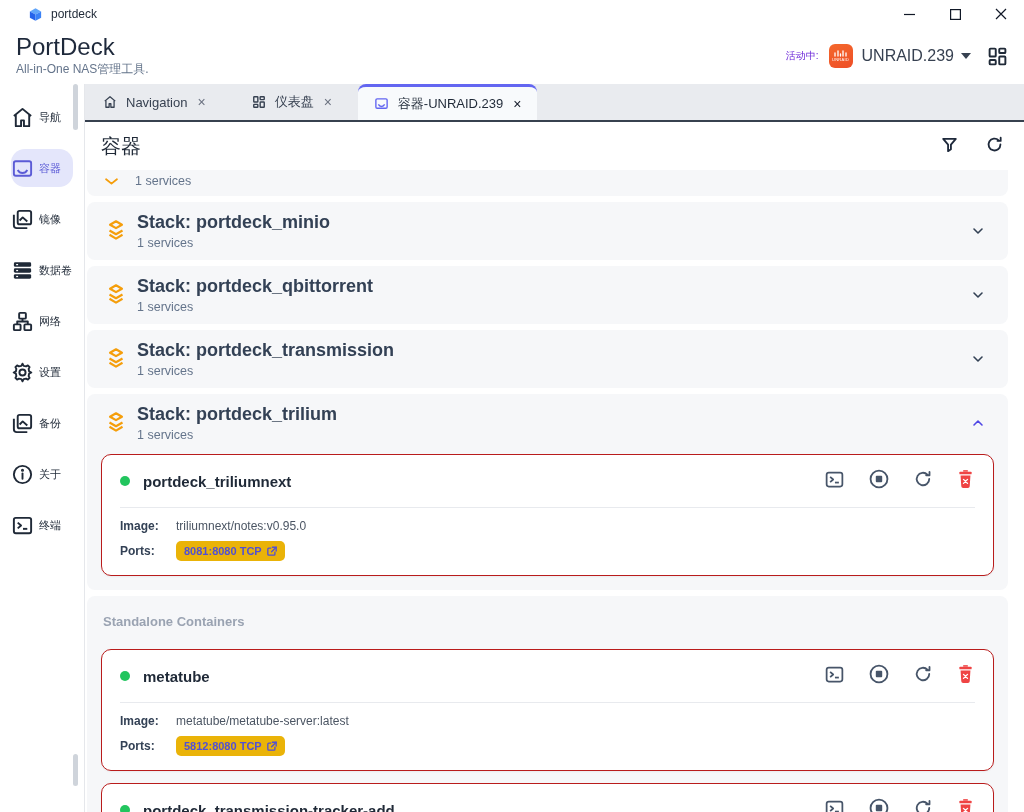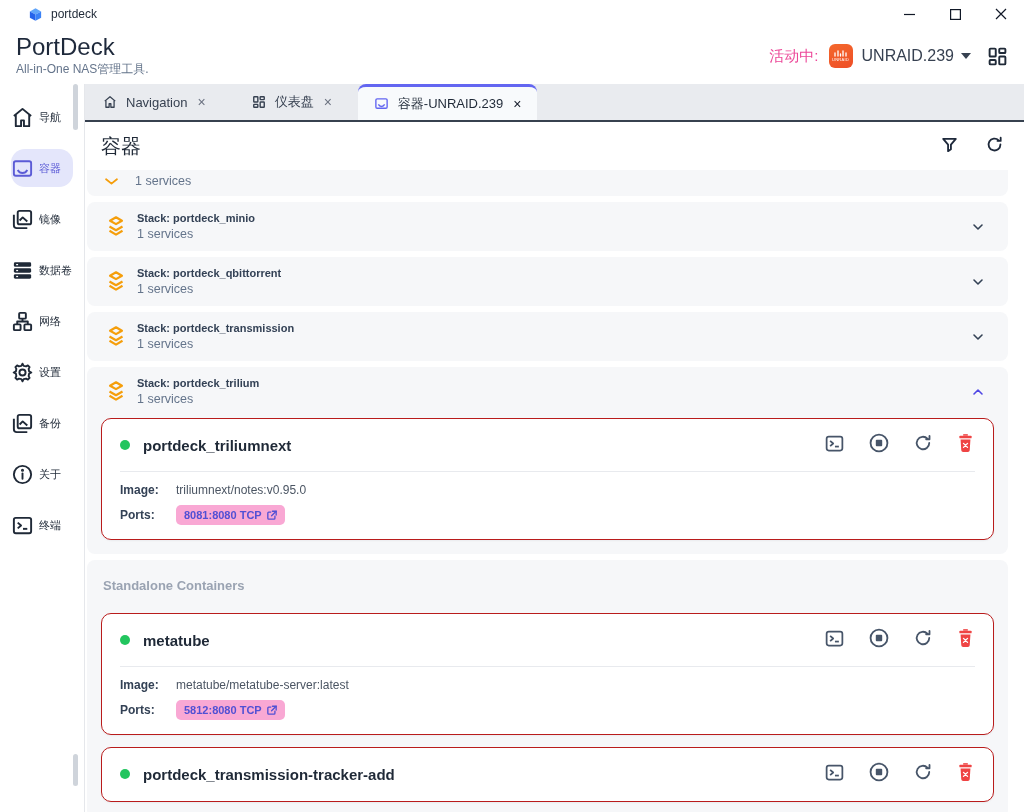--- a/index.html
+++ b/index.html
@@ -11,21 +11,21 @@
   .app-icon { width:15px; height:15px; margin-right:8px; display:inline-flex; }
   .app-name { font-size:12px; color:#1f2937; }
   .win-controls { margin-left:auto; display:flex; height:100%; }
   .win-btn { width:46px; height:28px; display:flex; align-items:center; justify-content:center; color:#111827; }
 
   
   .header { height:56px; display:flex; align-items:center; padding:0 16px 0 16px; background:#fff; }
   .brand-title { font-size:24px; font-weight:500; color:#1e293b; line-height:1.1; }
   .brand-sub { font-size:12px; color:#64748b; margin-top:1px; }
   .header-right { margin-left:auto; display:flex; align-items:center; }
-  .status-label { color:#ec4899; font-size:15px; margin-right:10px; }
+  .status-label { color:#6d28d9; font-size:10px; margin-right:10px; }
   .server-badge { width:24px; height:24px; border-radius:6px; background:linear-gradient(160deg,#f4682c,#ee4e27);
     display:flex; flex-direction:column; align-items:center; justify-content:center; margin-right:9px; }
   .server-badge .wave { display:block; }
   .server-badge .mini { font-size:4px; color:#fff; letter-spacing:.3px; line-height:1; margin-top:1px; }
   .server-name { font-size:16px; font-weight:500; color:#374151; margin-right:7px; }
   .caret-down { width:0; height:0; border-left:5px solid transparent; border-right:5px solid transparent; border-top:6px solid #374151; margin-right:16px; }
   .grid-btn { display:flex; align-items:center; color:#1f2937; }
 
   
   .main { display:flex; height:728px; }
@@ -57,21 +57,21 @@
   
   .page-head { height:48px; display:flex; align-items:center; padding:0 20px 0 16px; background:#fff; }
   .page-title { font-size:20px; font-weight:500; color:#1f2937; }
   .page-actions { margin-left:auto; display:flex; gap:26px; align-items:center; color:#1e293b; }
 
   
   .list { flex:1; overflow:hidden; padding:0 16px 0 2px; background:#fff; }
   .stack-block { background:#f6f7f9; border-radius:8px; margin-bottom:6px; }
   .stack-row { display:flex; align-items:center; padding:10px 22px 10px 16px; }
   .stack-text { margin-left:8px; }
-  .stack-name { font-size:11px; font-weight:700; color:#334155; }
+  .stack-name { font-size:18px; font-weight:700; color:#334155; }
   .stack-sub { font-size:12.5px; color:#64748b; margin-top:3px; }
   .row-chev { margin-left:auto; display:inline-flex; color:#334155; }
   .row-chev.up { color:#4f46e5; }
 
   .stack-block.clipped { height:26px; overflow:hidden; border-radius:0 0 8px 8px; }
   .clipped-inner { display:flex; align-items:flex-start; padding:1px 0 0 18px; }
   .clipped-inner .piece { margin-top:1px; }
   .clipped-inner .stack-sub { margin:3px 0 0 17px; }
 
   .stack-block.expanded { padding-bottom:14px; }
@@ -80,21 +80,21 @@
   .card { background:#fff; border:1px solid #b91c1c; border-radius:10px; margin:2px 14px 0;
     padding:13px 18px 14px; box-shadow:0 1px 2px rgba(16,24,40,.05); }
   .card-head { display:flex; align-items:center; }
   .dot { width:10px; height:10px; border-radius:50%; background:#22c55e; margin-right:13px; flex-shrink:0; }
   .card-name { font-size:15px; font-weight:700; color:#1f2937; }
   .card-actions { margin-left:auto; display:flex; align-items:center; gap:23px; color:#475569; }
   .card-divider { height:1px; background:#e8eaee; margin:13px 0 9px; }
   .info-row { display:flex; align-items:center; font-size:12px; margin-top:6px; min-height:18px; }
   .info-label { width:56px; font-weight:700; color:#334155; flex-shrink:0; }
   .info-value { color:#4b5563; }
-  .port-badge { background:#f9a8d4; color:#5150d4; font-size:11px; font-weight:700; padding:4px 8px;
+  .port-badge { background:#eab308; color:#5150d4; font-size:11px; font-weight:700; padding:4px 8px;
     border-radius:5px; display:inline-flex; align-items:center; gap:5px; }
 
   
   .standalone { background:#f6f7f9; border-radius:8px; padding:12px 0 16px; }
   .standalone-heading { font-size:13px; font-weight:700; color:#9aa3b2; padding:6px 16px 8px; }
   .standalone .card { margin:12px 14px 0; }
 
   .icon { display:inline-flex; }
 </style>
 </head>

